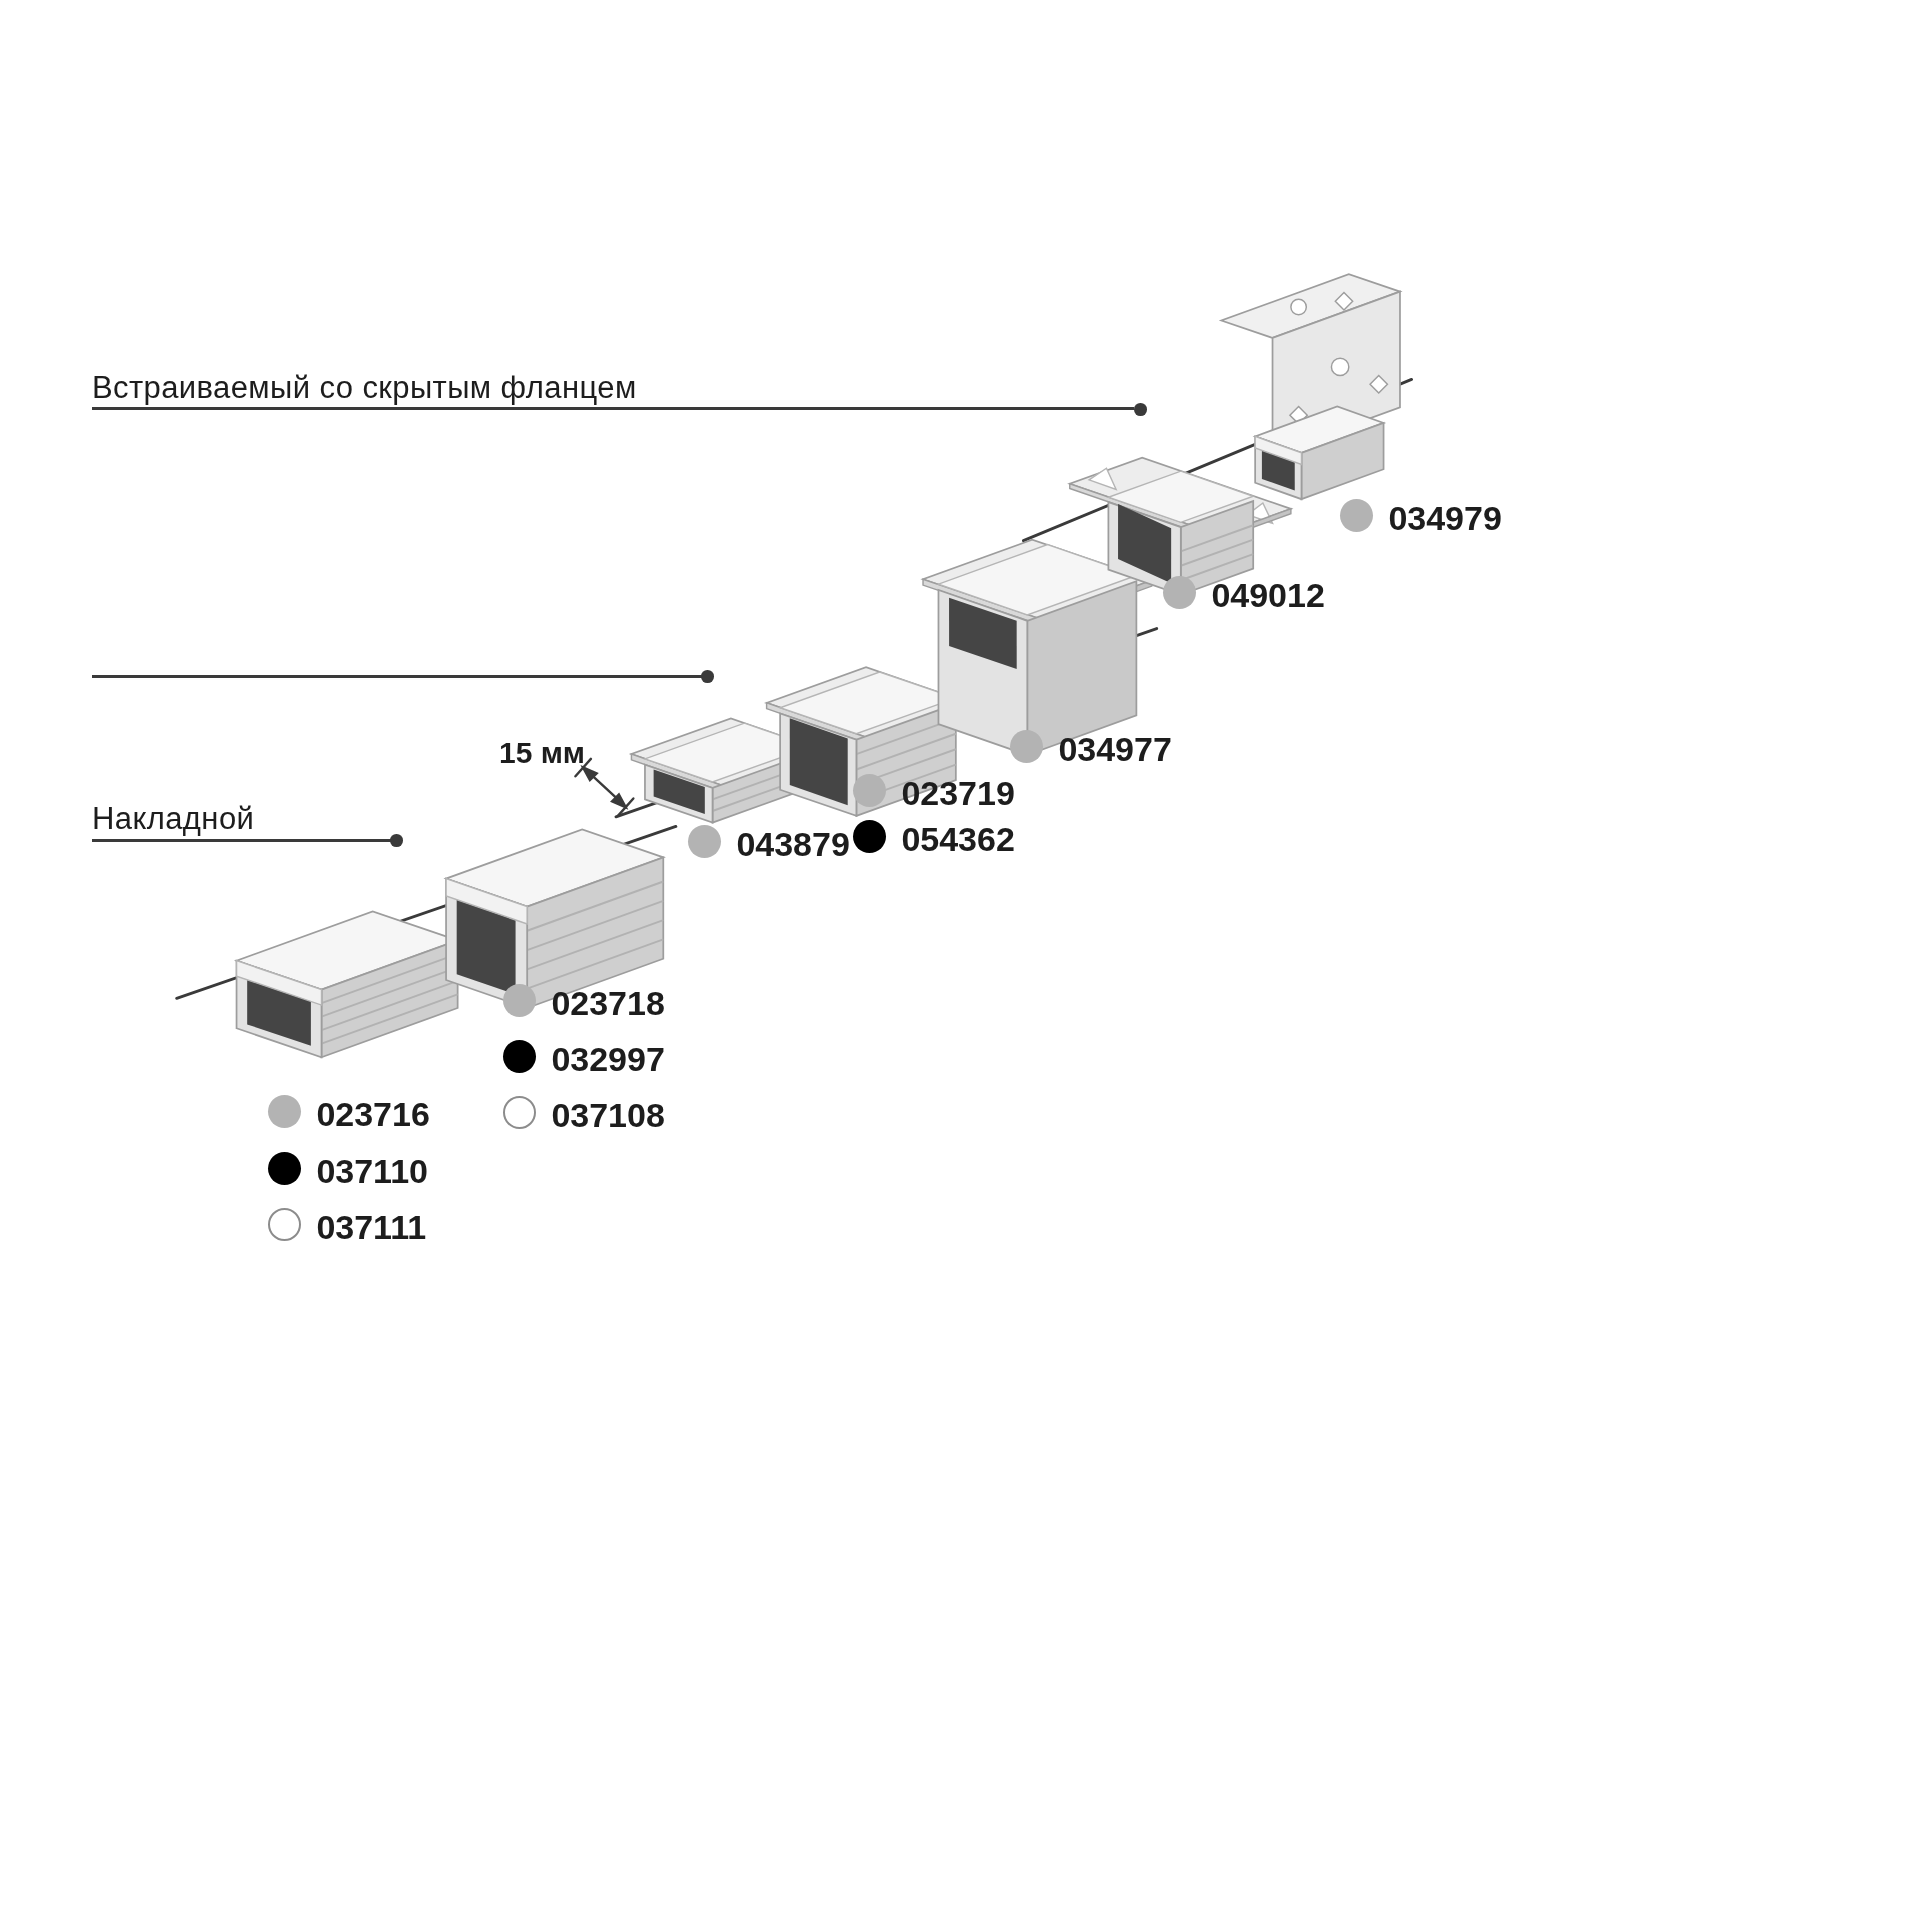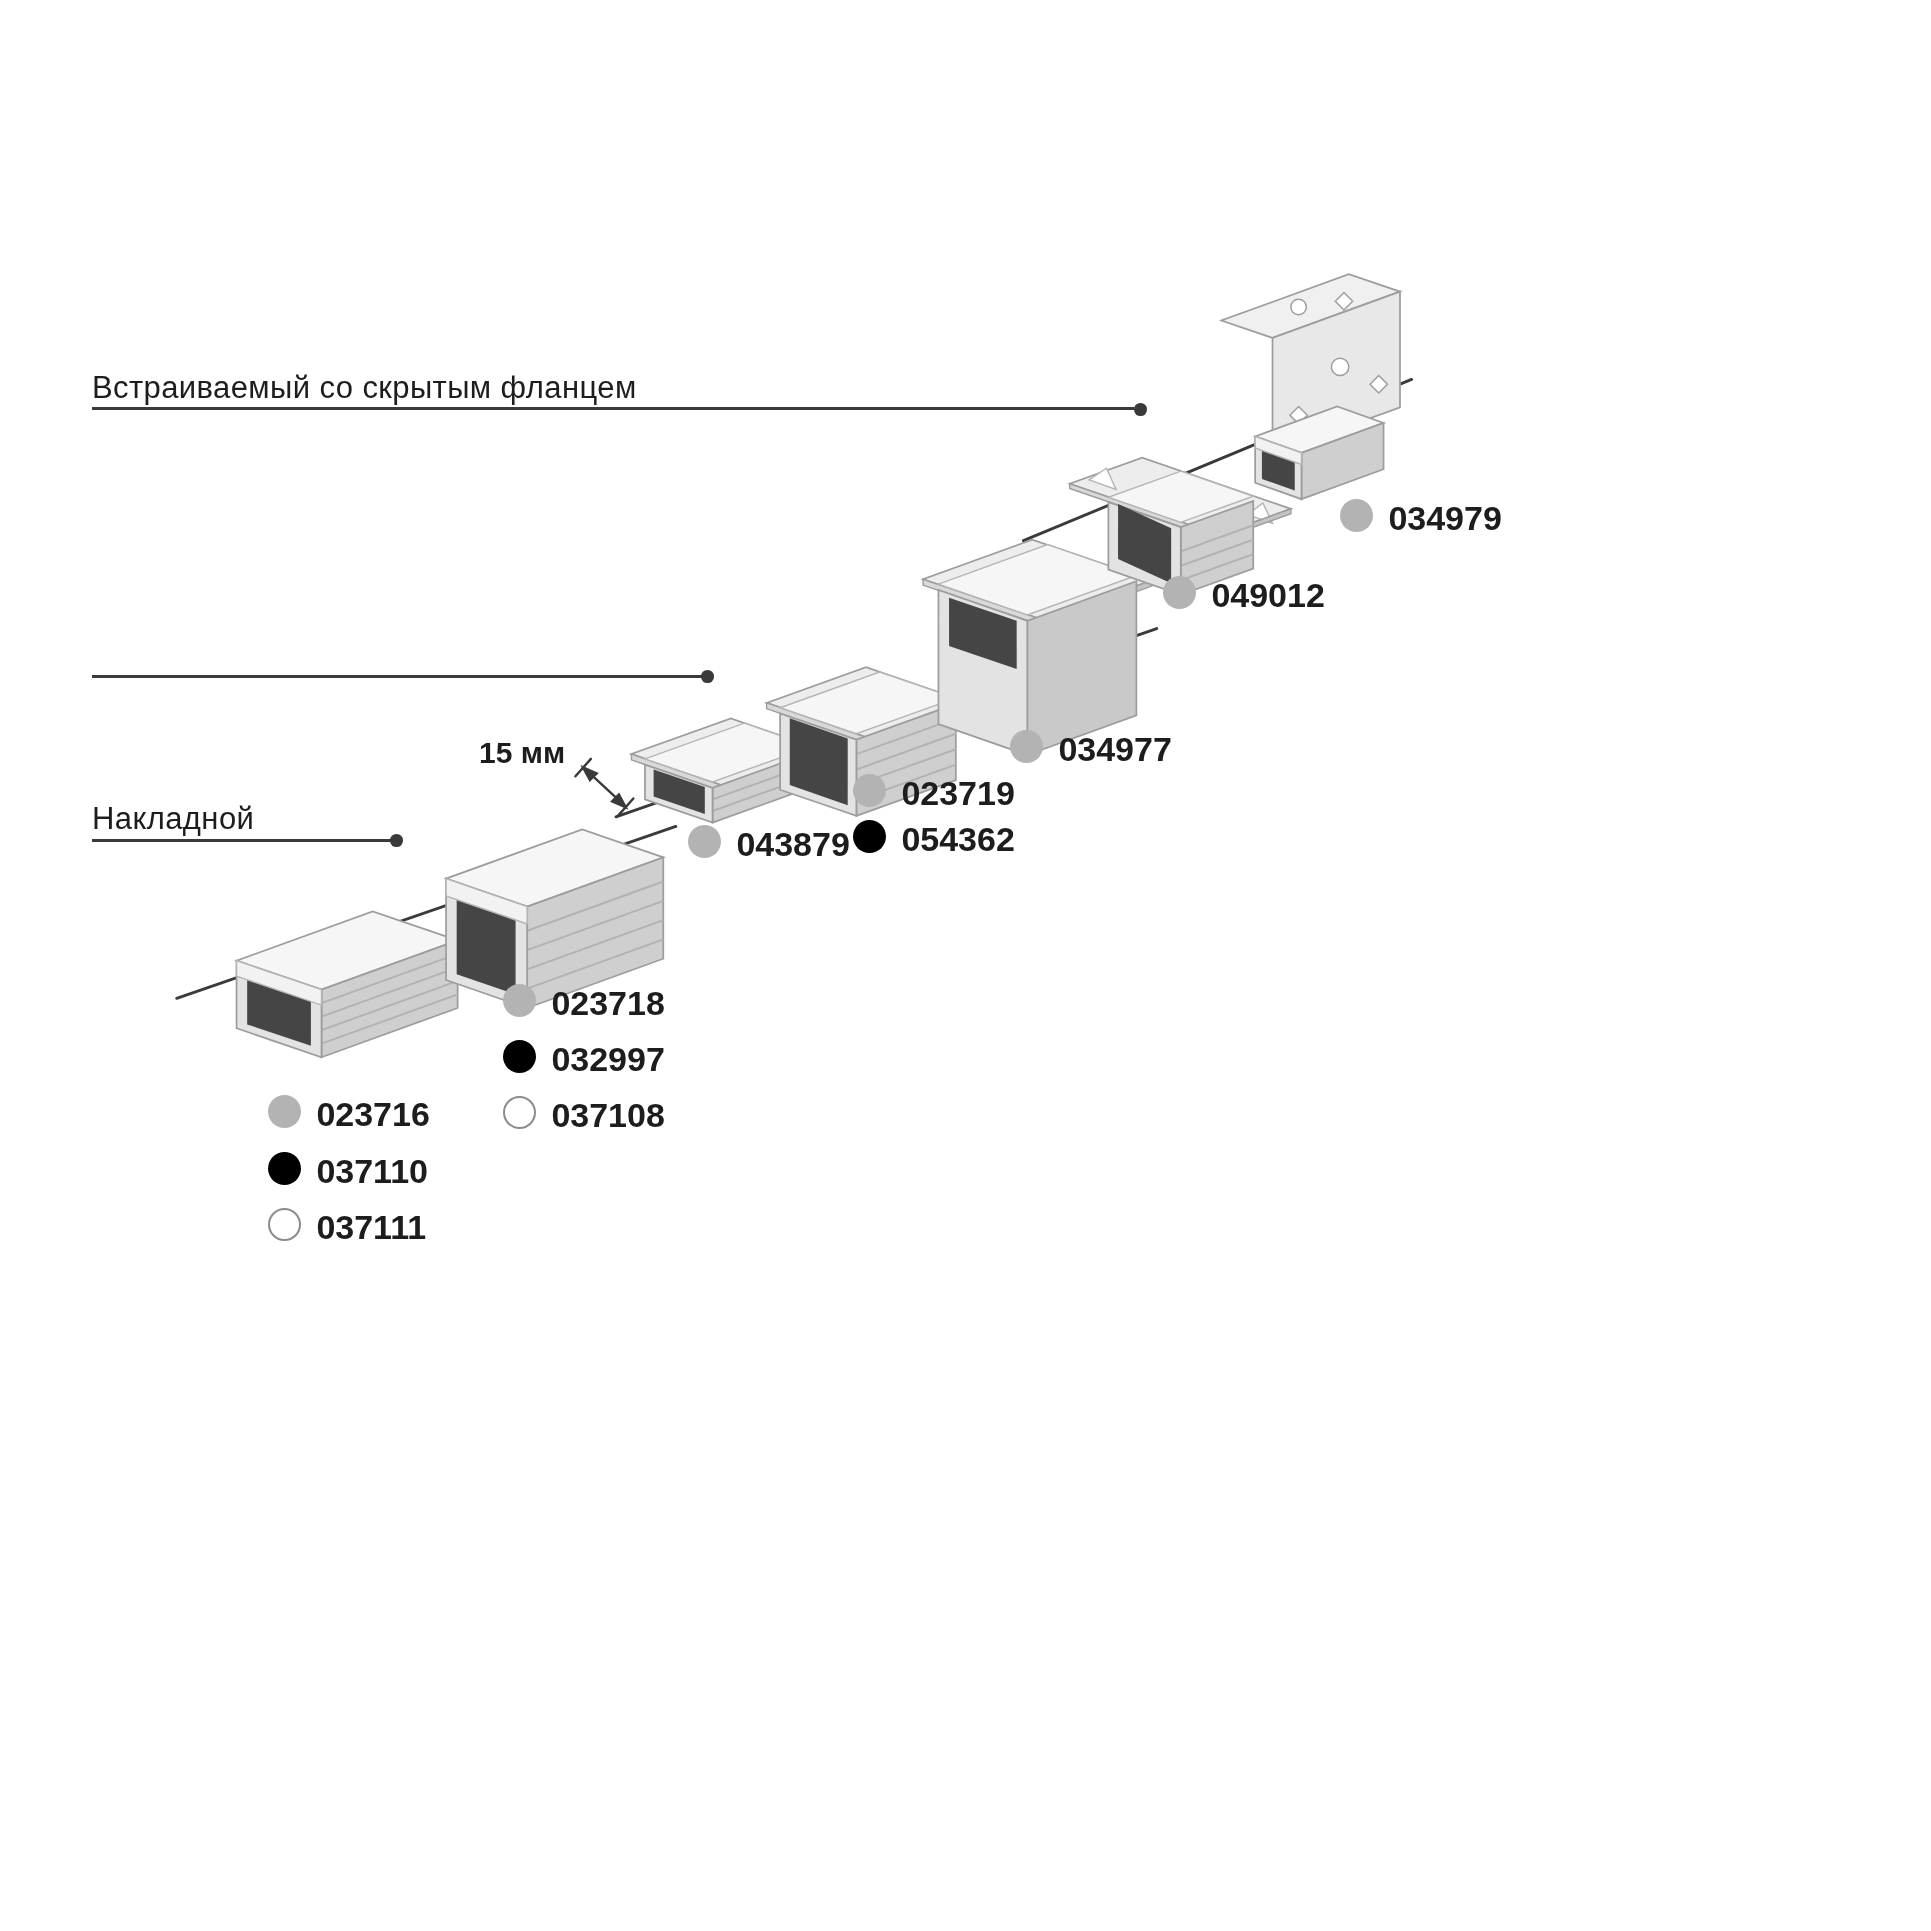--- a/index.html
+++ b/index.html
@@ -19,21 +19,21 @@
   }
   .cat-line{position:absolute;left:92px;height:2.9px;background:var(--line,#3a3a3a)}
   .cat-dot{position:absolute;width:12.6px;height:12.6px;border-radius:50%;background:var(--line,#3a3a3a)}
   .code-row{position:absolute;display:flex;align-items:flex-start;gap:15.4px;height:41px}
   .dot{width:33px;height:33px;border-radius:50%;flex:none}
   .dot-gray{background:var(--dot-gray,#b3b3b3)}
   .dot-black{background:var(--dot-black,#000000)}
   .dot-white{background:var(--dot-white,#ffffff);border:2.9px solid var(--dot-stroke,#8c8c8c)}
   .code-text{font-size:34px;font-weight:bold;white-space:nowrap}
   .dim-label{
-    position:absolute;left:479px;top:736px;width:126px;
+    position:absolute;left:479px;top:736px;width:126px;text-align:center;
     font-size:30px;font-weight:bold;white-space:nowrap;
   }
 </style>
 </head>
 <body>
 
 <div id="canvas">
 
   <svg id="scene" width="1931" height="1931" viewBox="0 0 2000 2000">
 

